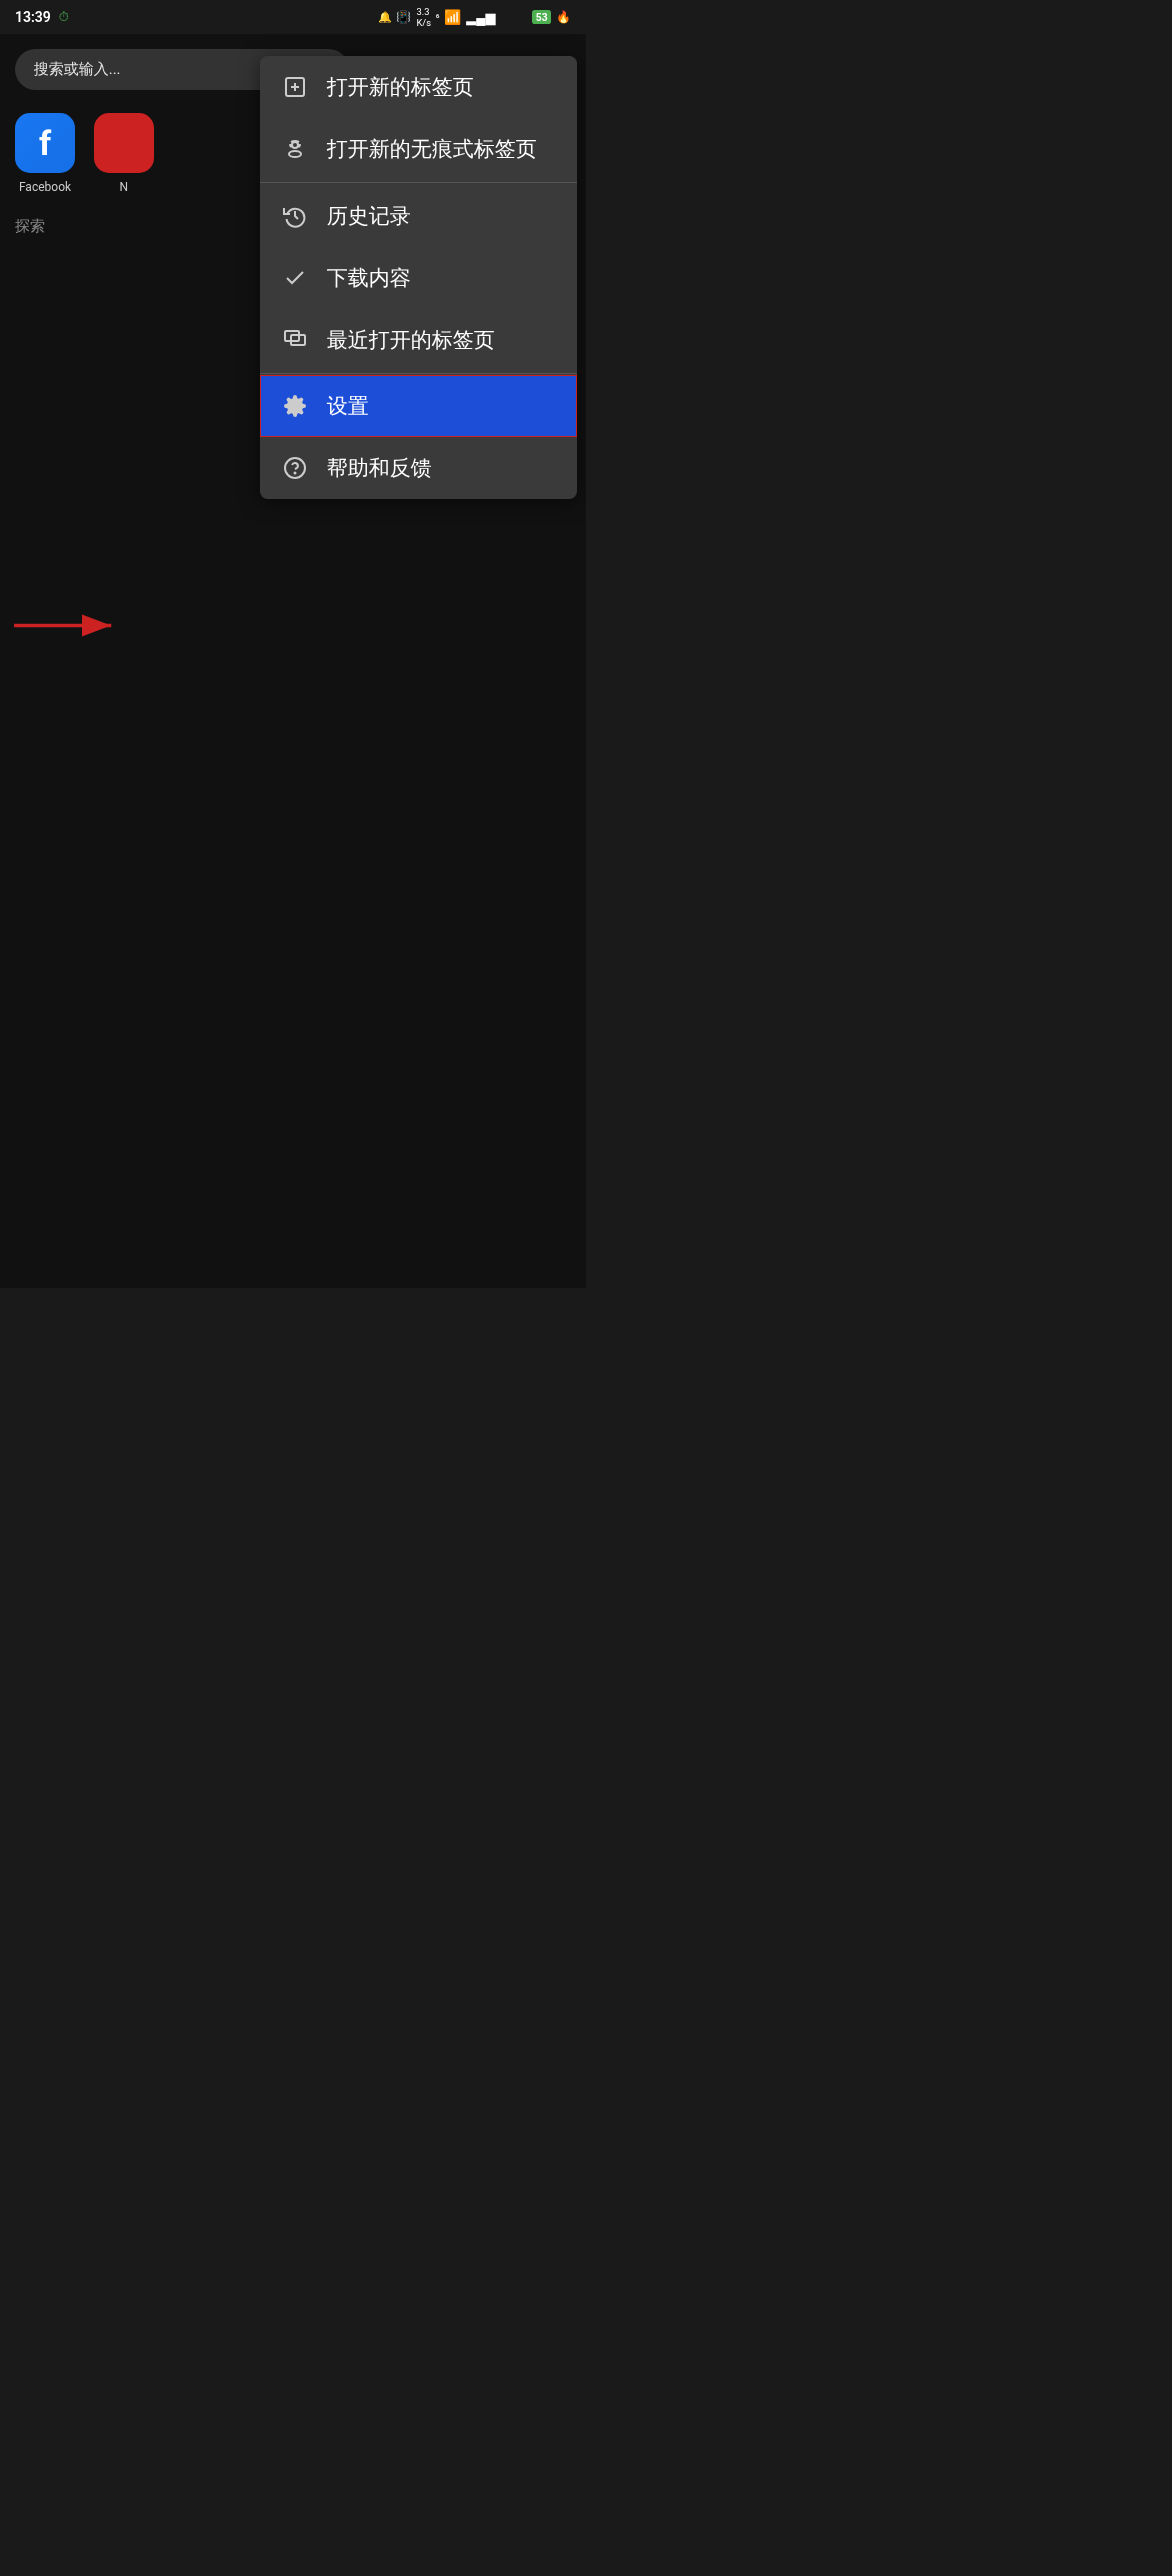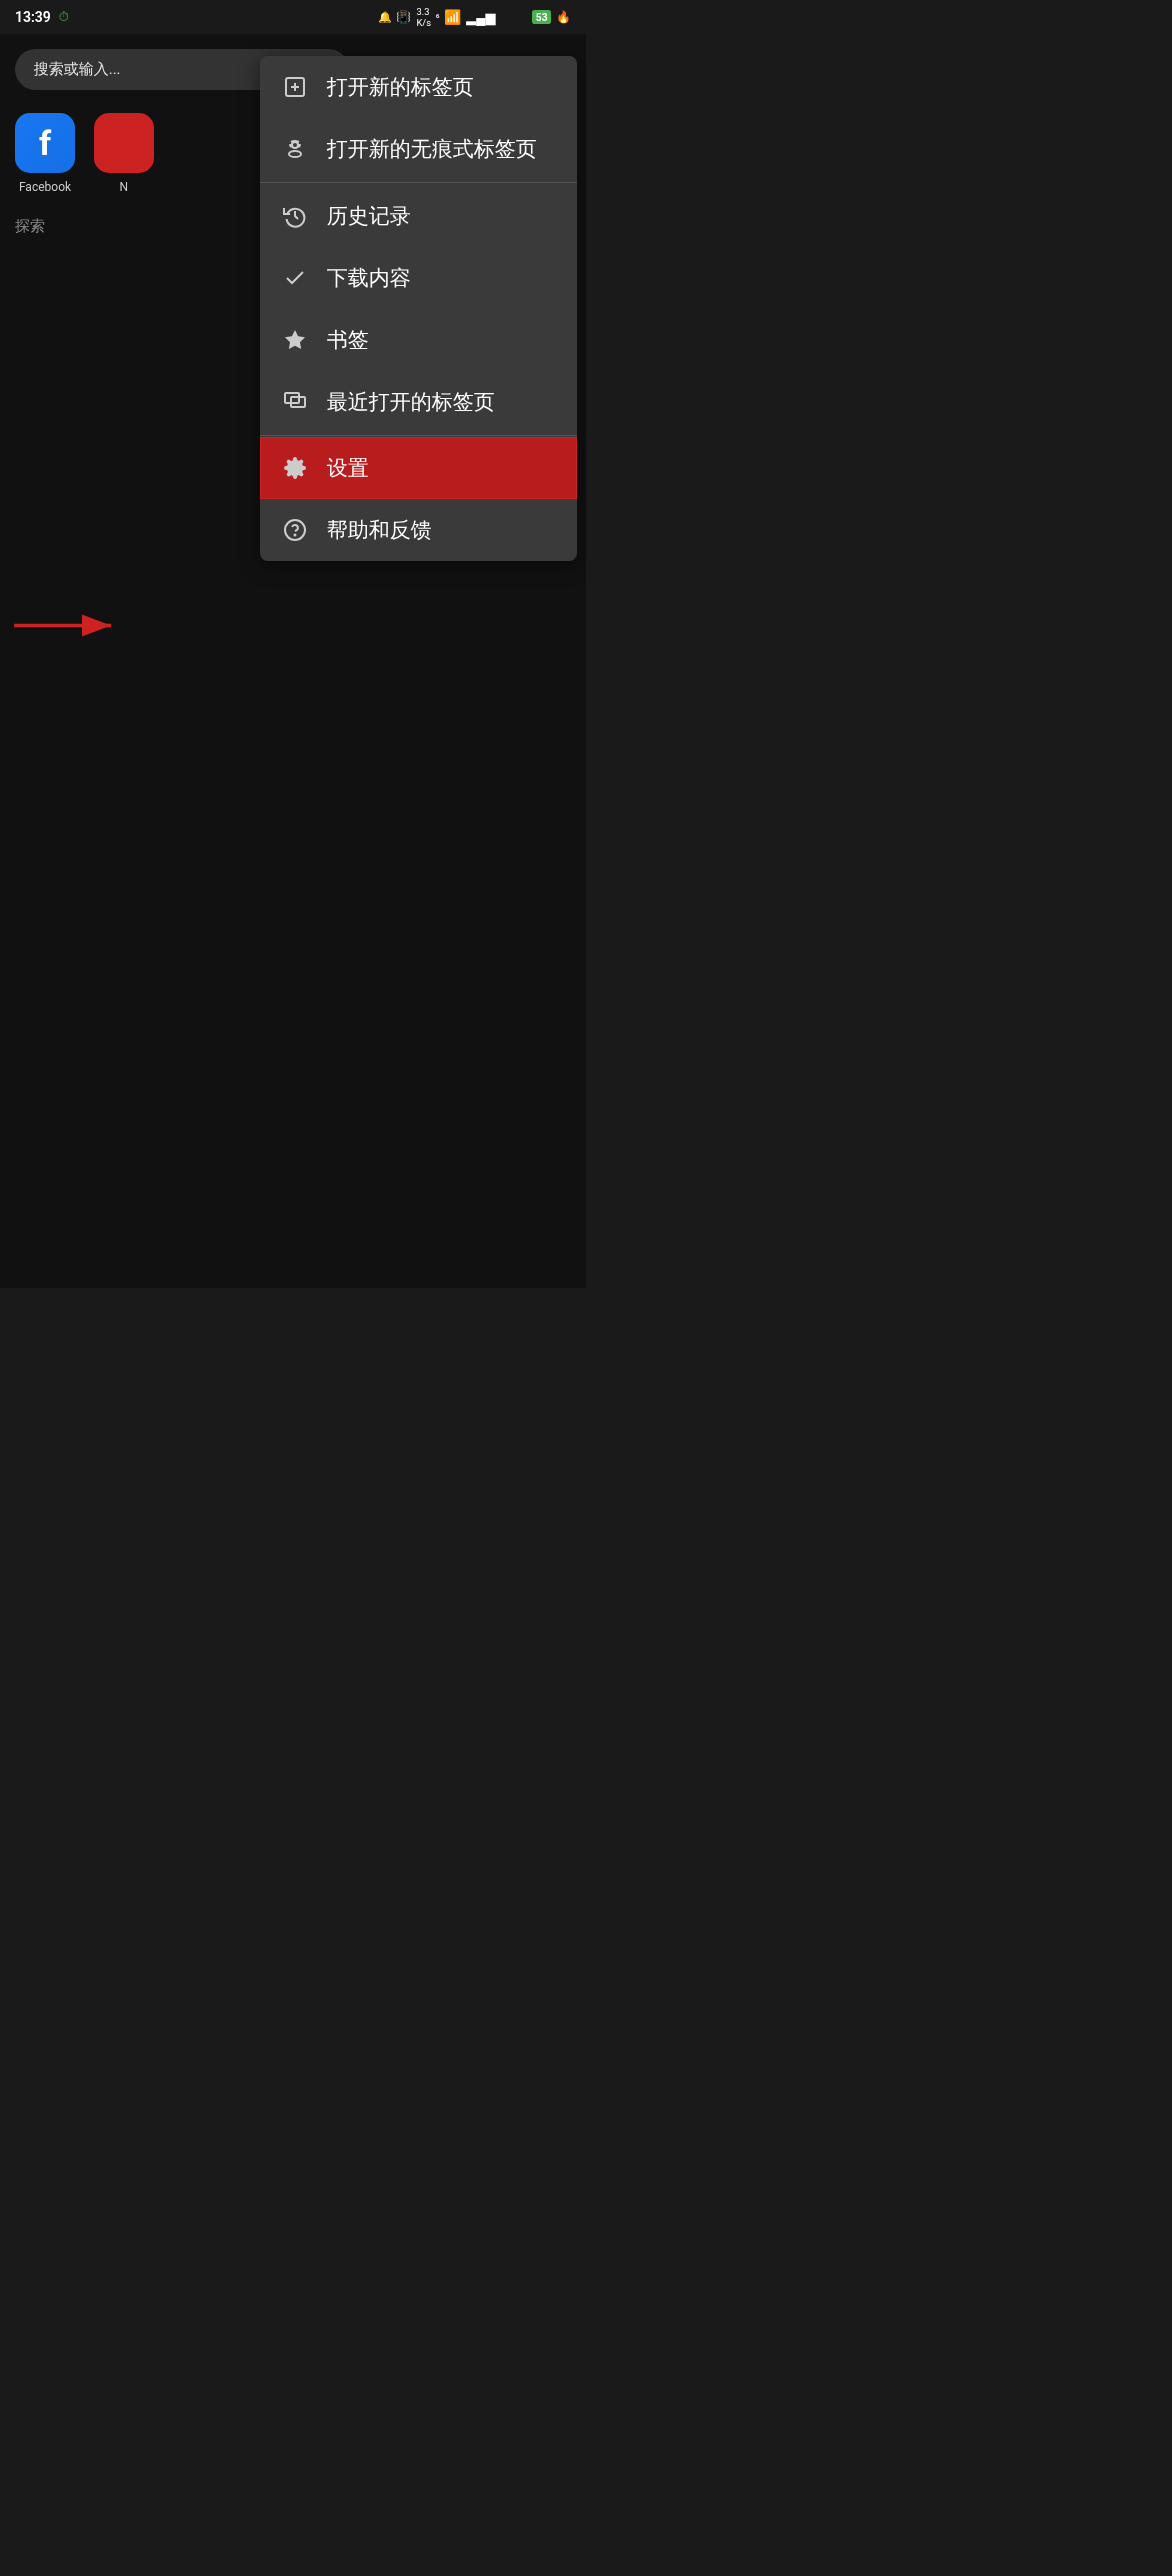--- a/index.html
+++ b/index.html
@@ -138,21 +138,21 @@
       align-items: center;
       padding: 17px 22.4px;
       gap: 18.7px;
       cursor: pointer;
       position: relative;
     }
 
     .menu-item.highlighted {
       outline: 1.9px solid #cc2222;
       outline-offset: -1.9px;
-      background: #b91c1c;
+      background: #1d4ed8;
     }
 
     .menu-icon {
       width: 26px;
       height: 26px;
       color: #cccccc;
       flex-shrink: 0;
       display: flex;
       align-items: center;
       justify-content: center;
@@ -269,28 +269,20 @@
 
   <div class="menu-item">
     <div class="menu-icon">
       <svg class="icon-svg" viewBox="0 0 24 24">
         <polyline points="20 6 9 17 4 12"></polyline>
       </svg>
     </div>
     <span class="menu-label">下载内容</span>
   </div>
 
-  <div class="menu-item">
-    <div class="menu-icon">
-      <svg viewBox="0 0 24 24" width="24" height="24" fill="#cccccc">
-        <polygon points="12,2 15.09,8.26 22,9.27 17,14.14 18.18,21.02 12,17.77 5.82,21.02 7,14.14 2,9.27 8.91,8.26"></polygon>
-      </svg>
-    </div>
-    <span class="menu-label">书签</span>
-  </div>
 
   <div class="menu-item">
     <div class="menu-icon">
       <svg class="icon-svg" viewBox="0 0 24 24">
         <rect x="2" y="3" width="14" height="10" rx="1"></rect>
         <rect x="8" y="7" width="14" height="10" rx="1"></rect>
       </svg>
     </div>
     <span class="menu-label">最近打开的标签页</span>
   </div>

